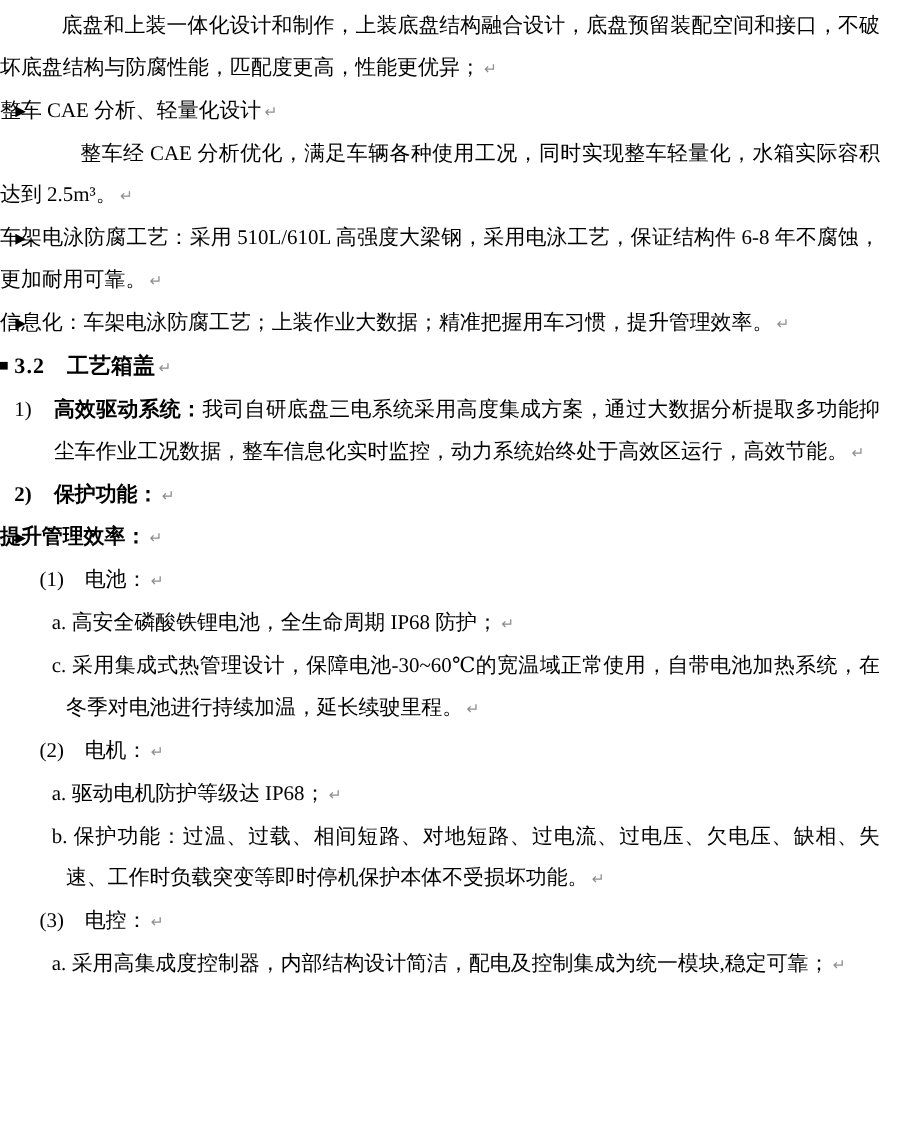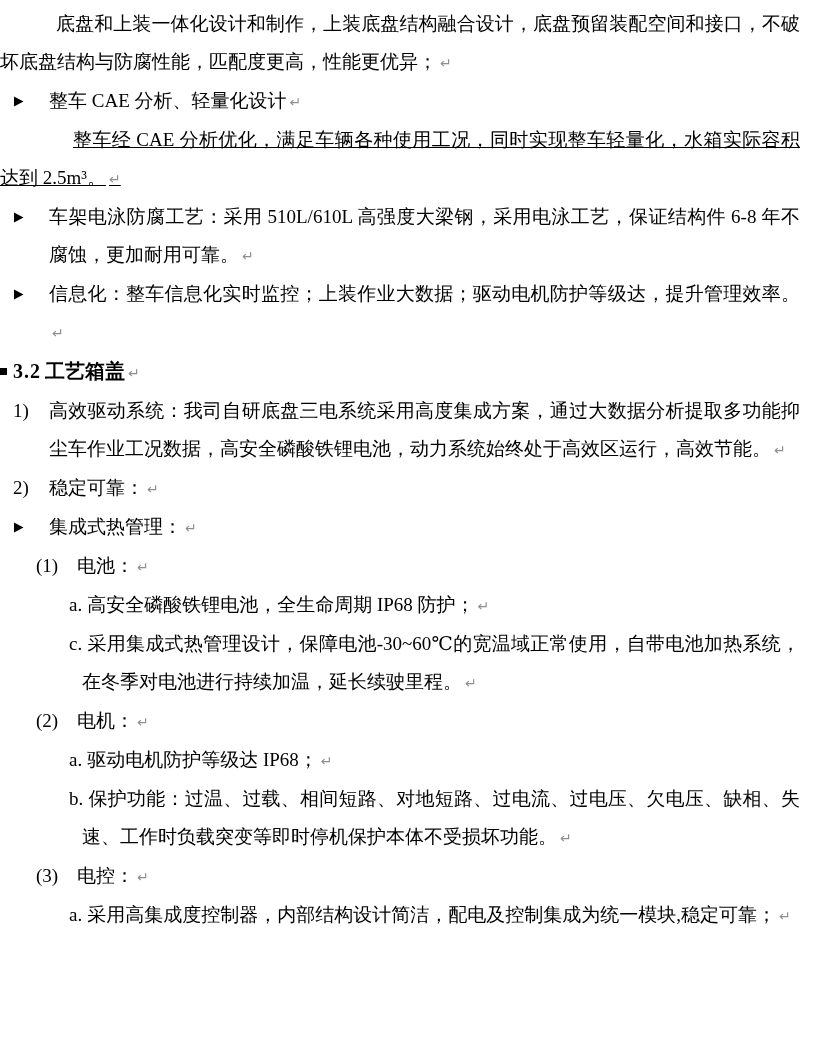--- a/index.html
+++ b/index.html
@@ -4,41 +4,41 @@
 <style>
   html,body { margin:0; padding:0; background:#ffffff; }
   .doc {
     width:816px; height:1041px; box-sizing:border-box;
     padding:5px 16px 0 0; overflow:hidden;
     font-family:"Liberation Serif","DejaVu Serif",serif;
     color:#000000; background:#ffffff;
   }
   .para { position:relative; font-size:19px; line-height:38px; text-align:justify; }
   .p-first  { text-indent:56px; }
-  .p-indent { text-indent:73px;text-decoration:underline; }
+  .p-indent { text-indent:73px; }
 
-  .li-arrow  { padding-left:49px; }
+  .li-arrow  { }
   .li-num    { padding-left:49px; }
   .li-paren  { padding-left:77px; }
-  .li-letter { padding-left:82px; text-indent:-13px; }
+  .li-letter { padding-left:60px; text-indent:-13px; }
 
   .marker-abs {
     position:absolute; top:0; height:38px; line-height:38px;
     text-indent:0; display:flex; align-items:center;
   }
   .at-arrow { left:12px; }
   .at-num   { left:13px; }
   .at-paren { left:36px; }
 
   .letter-marker { margin-right:5px; }
-  .bold { font-weight:normal; }
+  .bold { font-weight:bold; }
 
   .heading { font-size:20px; font-weight:bold; }
   .sq { display:inline-block; width:7px; height:7px; background:#000; margin-right:6px; vertical-align:3px; }
-  .hnum { margin-right:4px; letter-spacing:1px; }
+  .hnum { margin-right:20px; letter-spacing:1px; }
 
   .ret {
     color:#8f8f8f; font-family:"DejaVu Sans",sans-serif;
     font-size:14px; margin-left:3px; font-weight:normal;
   }
   .arrow-svg { display:block; }
 </style>
 </head>
 <body>
 
@@ -66,44 +66,44 @@
     <span>车架电泳防腐工艺：采用 510L/610L 高强度大梁钢，采用电泳工艺，保证结构件 6-8 年不腐蚀，更加耐用可靠。</span><span class="ret">↵</span>
   </div>
 
 
   <div class="para li-arrow">
     <span class="marker-abs at-arrow">
         <svg class="arrow-svg" width="13" height="13" viewBox="0 0 13 13">
           <path d="M2 1.5 L11.5 6.5 L2 11.5 Z" fill="#000"></path>
         </svg>
       </span>
-    <span>信息化：整车信息化实时监控；上装作业大数据；驱动电机防护等级达，提升管理效率。</span><span class="ret">↵</span>
+    <span>信息化：车架电泳防腐工艺；上装作业大数据；精准把握用车习惯，提升管理效率。</span><span class="ret">↵</span>
   </div>
 
   <div class="para heading">
     <span class="sq"></span><span class="hnum">3.2</span><span>工艺箱盖</span><span class="ret">↵</span>
   </div>
 
   <div class="para li-num">
     <span class="marker-abs at-num">1)</span>
-    <span class="bold">高效驱动系统：</span><span>我司自研底盘三电系统采用高度集成方案，通过大数据分析提取多功能抑尘车作业工况数据，高安全磷酸铁锂电池，动力系统始终处于高效区运行，高效节能。</span><span class="ret">↵</span>
+    <span class="bold">高效驱动系统：</span><span>我司自研底盘三电系统采用高度集成方案，通过大数据分析提取多功能抑尘车作业工况数据，整车信息化实时监控，动力系统始终处于高效区运行，高效节能。</span><span class="ret">↵</span>
   </div>
 
   <div class="para li-num">
     <span class="marker-abs at-num bold">2)</span>
-    <span class="bold">稳定可靠：</span><span></span><span class="ret">↵</span>
+    <span class="bold">保护功能：</span><span></span><span class="ret">↵</span>
   </div>
 
   <div class="para li-arrow">
     <span class="marker-abs at-arrow">
         <svg class="arrow-svg" width="13" height="13" viewBox="0 0 13 13">
           <path d="M2 1.5 L11.5 6.5 L2 11.5 Z" fill="#000"></path>
         </svg>
       </span>
-    <span class="bold">集成式热管理：</span><span class="ret">↵</span>
+    <span class="bold">提升管理效率：</span><span class="ret">↵</span>
   </div>
 
   <div class="para li-paren">
     <span class="marker-abs at-paren">(1)</span>
     <span>电池：</span><span class="ret">↵</span>
   </div>
 
   <div class="para li-letter">
     <span class="letter-marker">a.</span><span>高安全磷酸铁锂电池，全生命周期 IP68 防护；</span><span class="ret">↵</span>
   </div>

